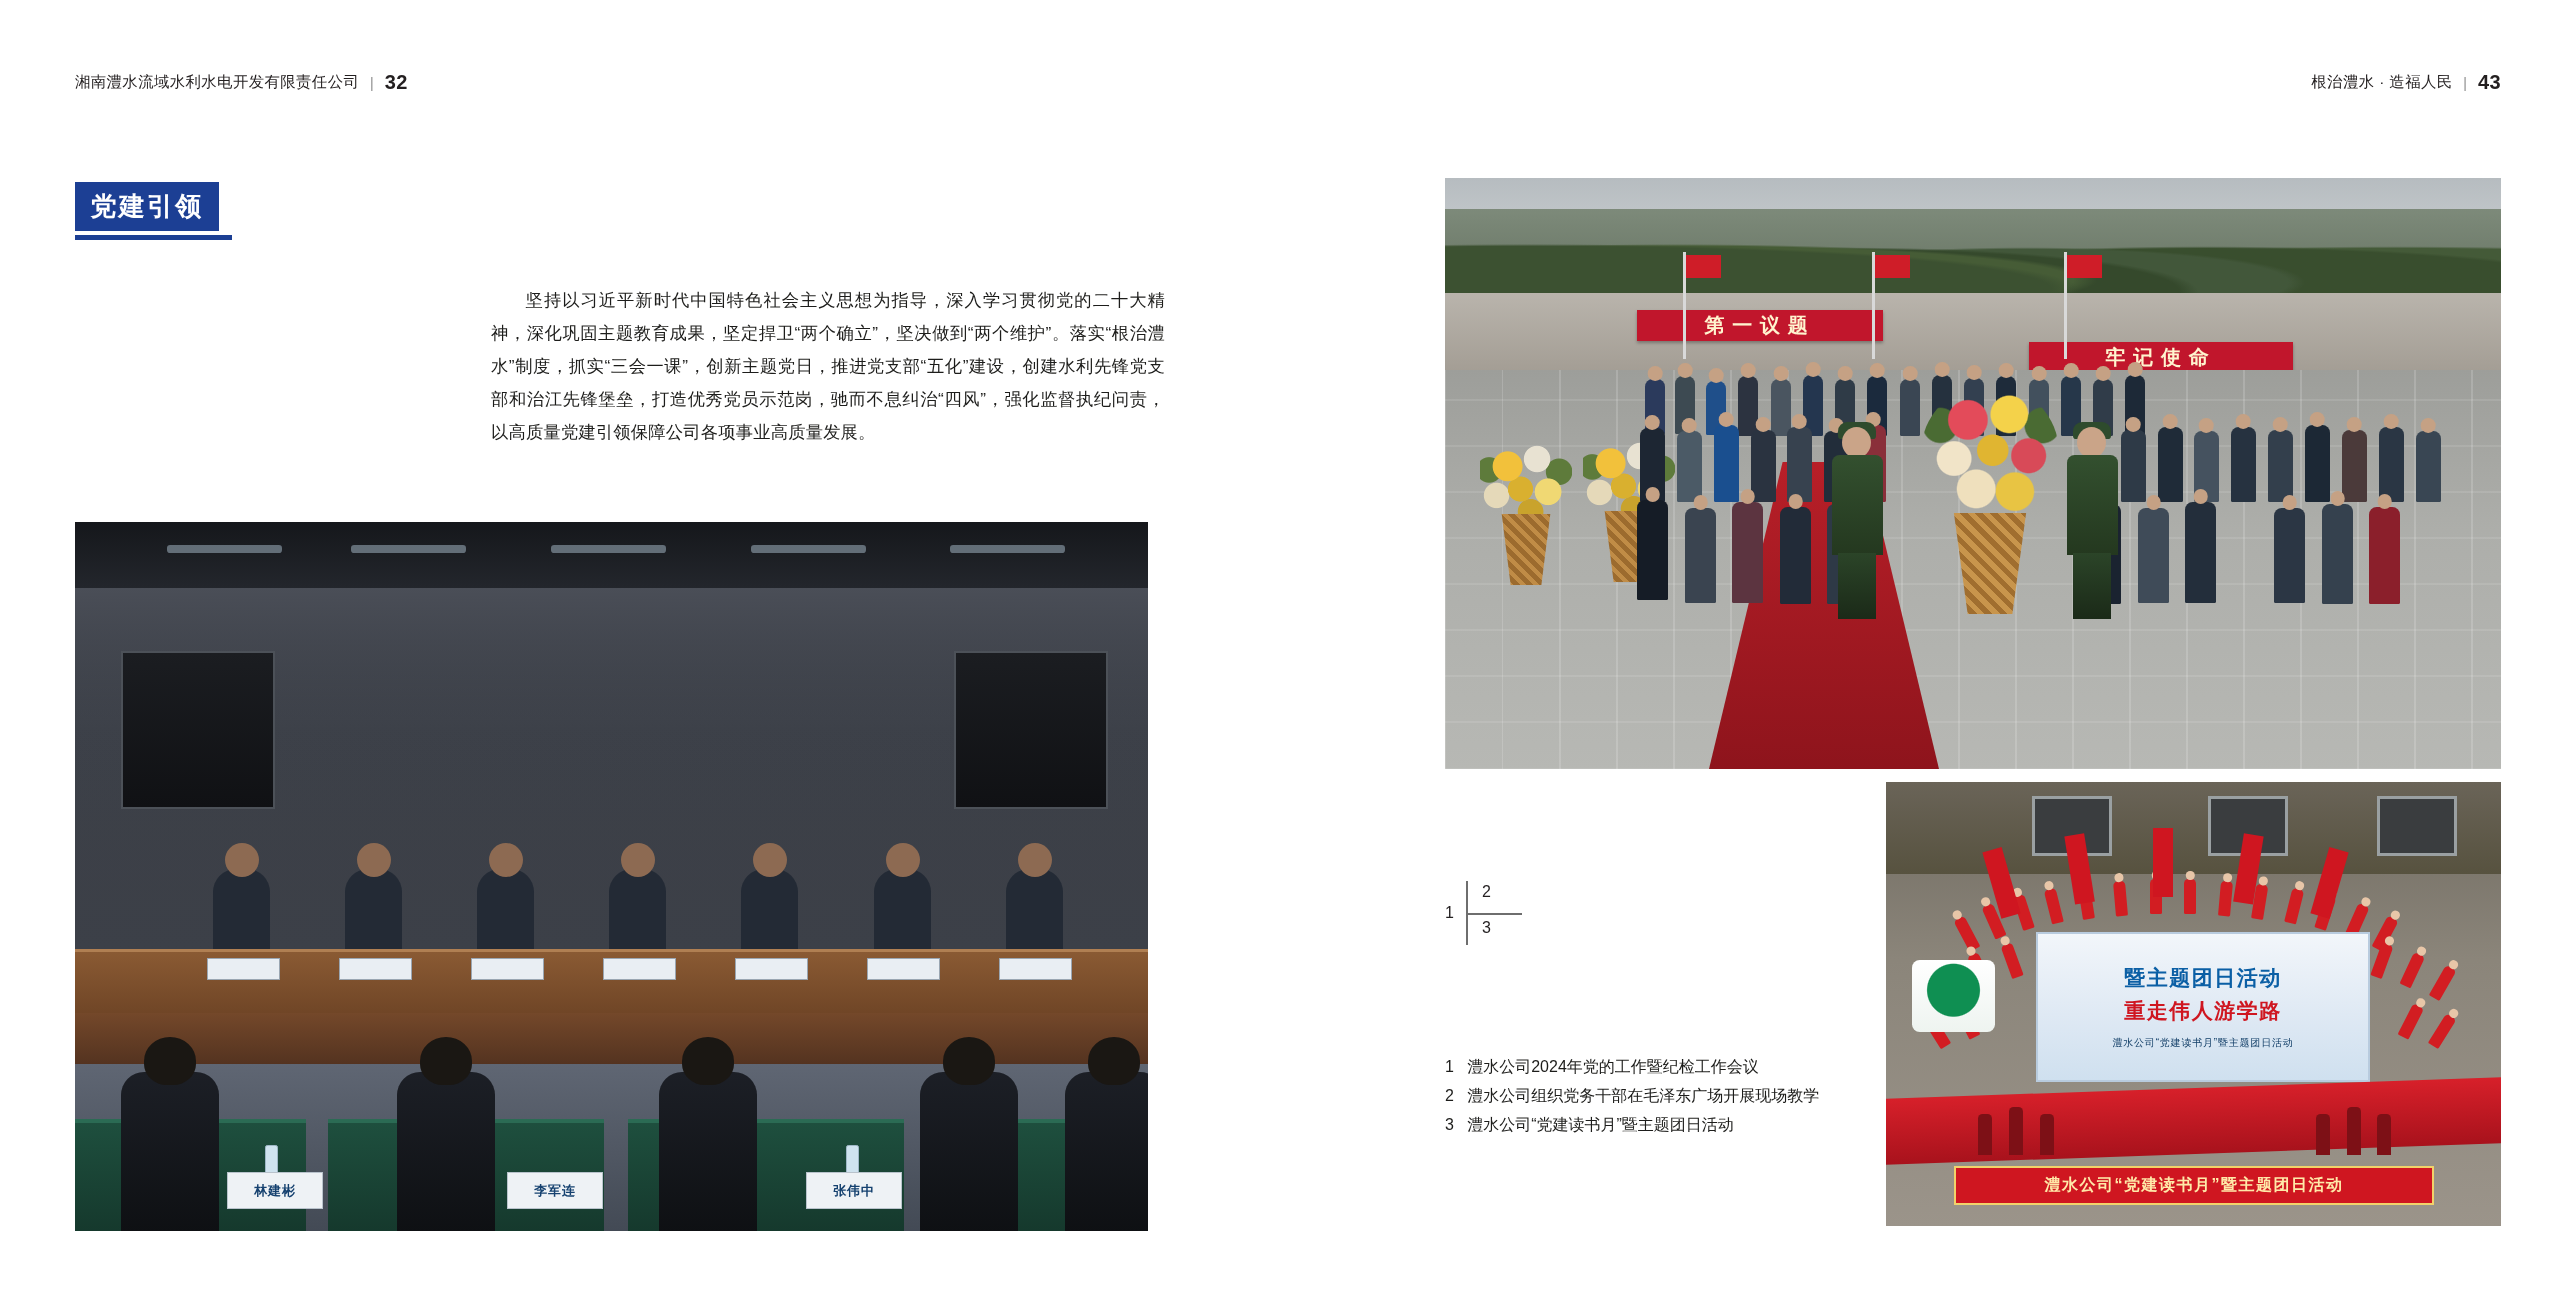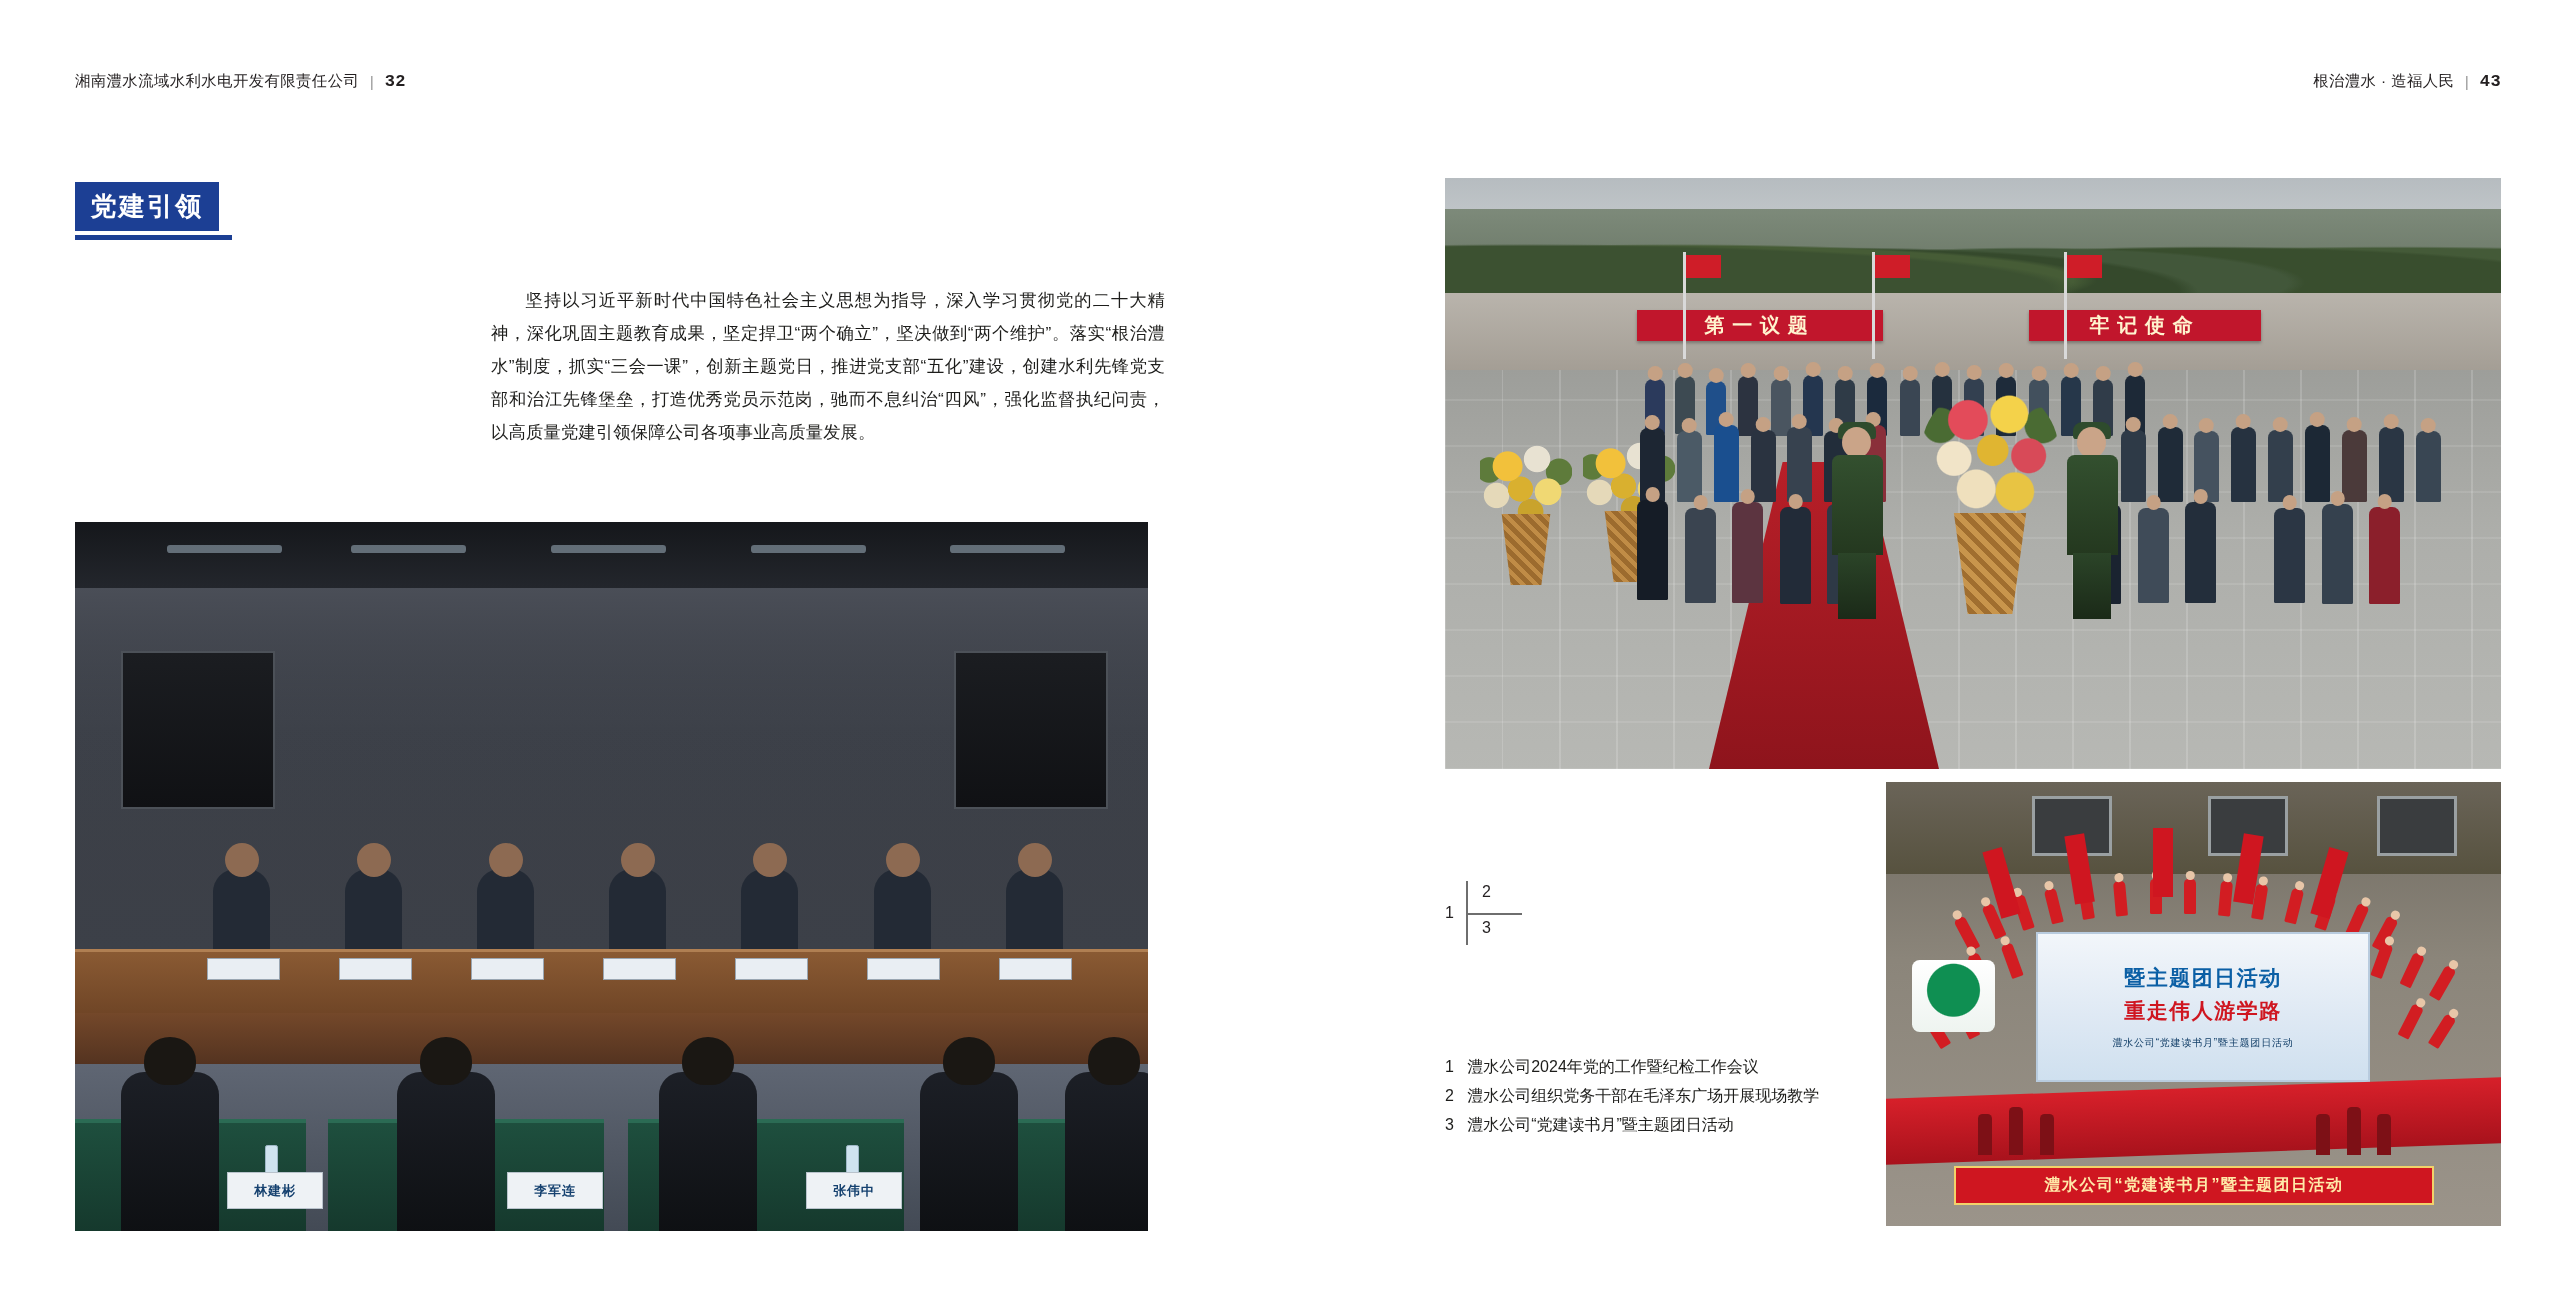--- a/index.html
+++ b/index.html
@@ -34,22 +34,21 @@
     gap: 10.7px;
   }
   .runhead-left { left: 75px; }
   .runhead-right { right: 75px; }
   .runhead .sep {
     color: #8d8d8d;
     font-size: 14px;
   }
   .runhead .pageno {
     font-weight: bold;
-    font-size: 17px;
-    font-family: Liberation Mono, monospace;
+    font-size: 20px;
   }
 
   
   .section-badge {
     position: absolute;
     left: 75px;
     top: 182px;
     background: #1c3f94;
     color: #ffffff;
     font-size: 26px;
@@ -536,21 +535,21 @@
     <div class="p1-tent" style="left:432px; top:650px;">李军连</div>
     <div class="p1-tent" style="left:731px; top:650px;">张伟中</div>
   </div>
 
   <div class="photo photo-2">
     <div class="p2-sky"></div>
     <div class="p2-trees"></div>
     <div class="p2-building"></div>
 
     <div class="p2-banner" style="left:192px; width:246px;">第一议题</div>
-    <div class="p2-banner" style="left:584px; width:232px;">牢记使命</div>
+    <div class="p2-banner" style="left:584px; width:264px;margin-top:32px;">牢记使命</div>
 
     <div class="p2-flagpole" style="left:238px; top:74px; height:107px;"></div>
     <div class="p2-redflag" style="left:241px; top:77px;"></div>
     <div class="p2-flagpole" style="left:427px; top:74px; height:107px;"></div>
     <div class="p2-redflag" style="left:430px; top:77px;"></div>
     <div class="p2-flagpole" style="left:619px; top:74px; height:107px;"></div>
     <div class="p2-redflag" style="left:622px; top:77px;"></div>
 
     <div class="p2-plaza"></div>
     <div class="p2-carpet"></div>

